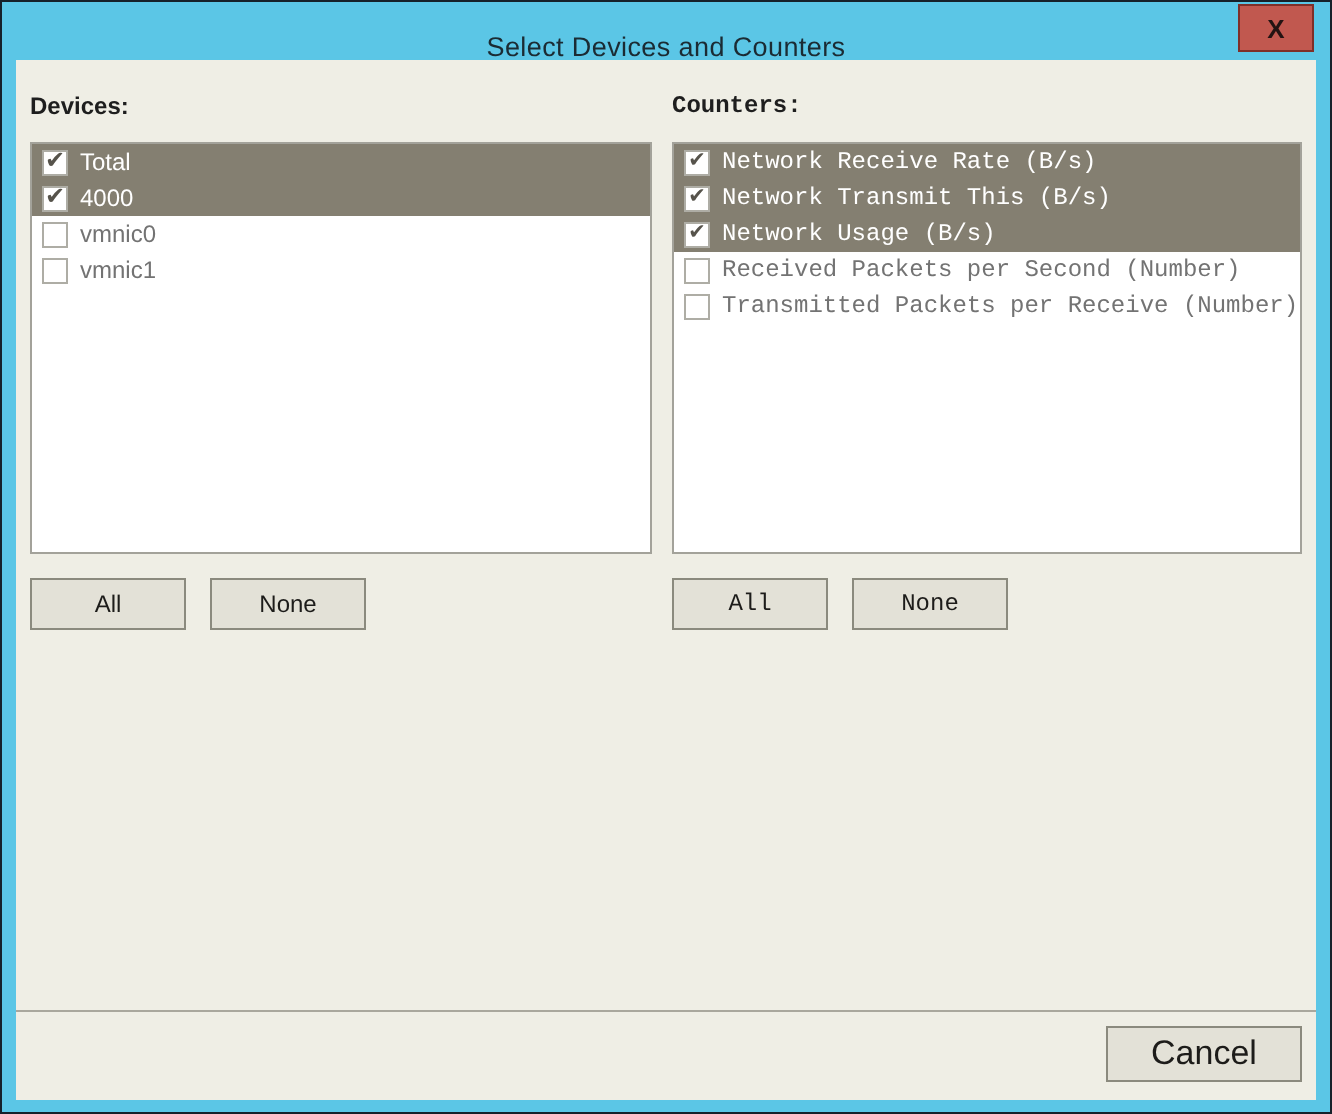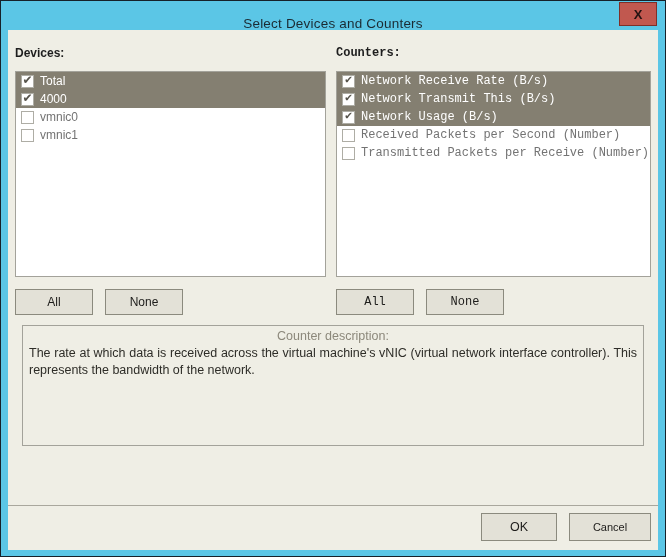--- a/index.html
+++ b/index.html
@@ -107,21 +107,21 @@
   .footer {
     position: absolute; left: 0; right: 0; bottom: 0;
     height: 45px;
     box-sizing: border-box;
     border-top: 1px solid #a9a79d;
     display: flex; justify-content: flex-end;
     gap: 12px;
     padding: 7px 7px 0 7px;
   }
   .ok-btn { width: 76px; height: 28px; font-size: 12.5px; }
-  .cancel-btn { width: 82px; height: 28px; font-size: 11px; }
+  .cancel-btn { width: 98px; height: 28px; font-size: 17px; }
 </style>
 </head>
 <body>
 
 <div class="dialog">
   <div class="titlebar">
     <span>Select Devices and Counters</span>
   </div>
   <div class="close-btn">
     <span>x</span>
@@ -208,24 +208,19 @@
                 <span class="row-label">Transmitted Packets per Receive (Number)</span>
               </div>
             </div>
           <div class="btn-row">
             <button class="btn small-btn">All</button>
             <button class="btn small-btn">None</button>
           </div>
         </div>
       </div>
 
-      <div class="desc">
-        <div class="desc-title">Counter description:</div>
-        <div class="desc-text">The rate at which data is received across the virtual machine's vNIC (virtual network interface controller). This represents the bandwidth of the network.</div>
-      </div>
     </div>
 
     <div class="footer">
-      <button class="btn ok-btn">OK</button>
       <button class="btn cancel-btn">Cancel</button>
     </div>
   </div>
 </div>
 
 </body></html>

